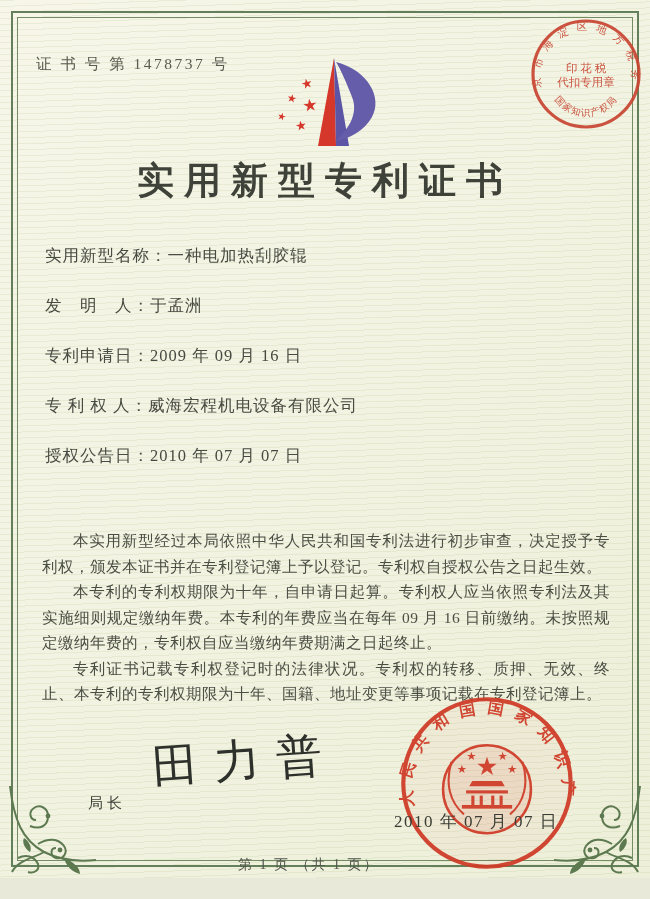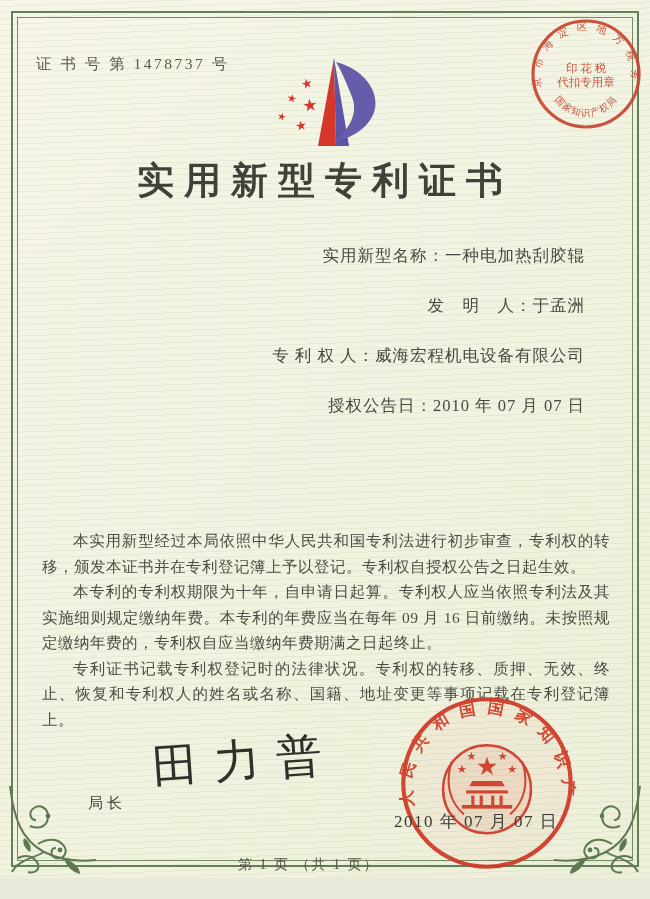--- a/index.html
+++ b/index.html
@@ -30,21 +30,21 @@
     position:absolute;left:36px;top:54px;
     font-size:15.5px;letter-spacing:2.5px;color:#585b4e;
   }
   .logo{position:absolute;left:252px;top:54px;}
   .title{
     position:absolute;left:0;top:156px;width:650px;
     margin:0;text-align:center;
     font-size:37px;font-weight:700;letter-spacing:10px;
     color:#3e4239;
   }
-  .fields{position:absolute;left:45px;top:247px;width:540px;text-align:right;}
+  .fields{position:absolute;left:45px;top:247px;width:540px;}
   .field-row{margin:0 0 33px 0;font-size:16.5px;color:#474a40;letter-spacing:1px;line-height:17px;}
   .field-row .lbl{color:#474a40;}
   .field-row .val{color:#474a40;}
   .paras{position:absolute;left:42px;top:528px;width:568px;}
   .paras p{
     margin:0;text-indent:2em;
     font-size:15.5px;line-height:25.5px;letter-spacing:0.5px;
     text-align:justify;color:#4b4e43;
   }
   .sig-title{
@@ -141,31 +141,34 @@
   </svg>
 
   <div class="fields">
     <div class="field-row">
       <span class="lbl">实用新型名称：</span><span class="val">一种电加热刮胶辊</span>
     </div>
     <div class="field-row">
       <span class="lbl">发　明　人：</span><span class="val">于孟洲</span>
     </div>
     <div class="field-row">
+      <span class="lbl">专利申请日：</span><span class="val">2009 年 09 月 16 日</span>
+    </div>
+    <div class="field-row">
       <span class="lbl">专 利 权 人：</span><span class="val">威海宏程机电设备有限公司</span>
     </div>
     <div class="field-row">
       <span class="lbl">授权公告日：</span><span class="val">2010 年 07 月 07 日</span>
     </div>
   </div>
 
   <div class="paras">
-    <p>本实用新型经过本局依照中华人民共和国专利法进行初步审查，专利权的转移，颁发本证书并在专利登记簿上予以登记。专利权自授权公告之日起生效。</p>
+    <p>本实用新型经过本局依照中华人民共和国专利法进行初步审查，决定授予专利权，颁发本证书并在专利登记簿上予以登记。专利权自授权公告之日起生效。</p>
     <p>本专利的专利权期限为十年，自申请日起算。专利权人应当依照专利法及其实施细则规定缴纳年费。本专利的年费应当在每年 09 月 16 日前缴纳。未按照规定缴纳年费的，专利权自应当缴纳年费期满之日起终止。</p>
-    <p>专利证书记载专利权登记时的法律状况。专利权的转移、质押、无效、终止、恢复和专利权人的姓名或名称、国籍、地址变更等事项记载在专利登记簿上。</p>
+    <p>专利证书记载专利权登记时的法律状况。专利权的转移、质押、无效、终止、本专利的专利权期限为十年、国籍、地址变更等事项记载在专利登记簿上。</p>
   </div>
 
   <div class="sig-title">局长</div>
   <div class="sig-name">田力普</div>
 
   <svg class="main-seal" width="180" height="180" viewBox="0 0 172 172">
     <defs>
       <path id="sealArc" d="M 20 120 A 72 72 0 1 1 152 120"></path>
     </defs>
     <circle cx="86" cy="86" r="80" fill="rgba(207,58,38,0.04)" stroke="#cf3a26" stroke-width="4"></circle>

